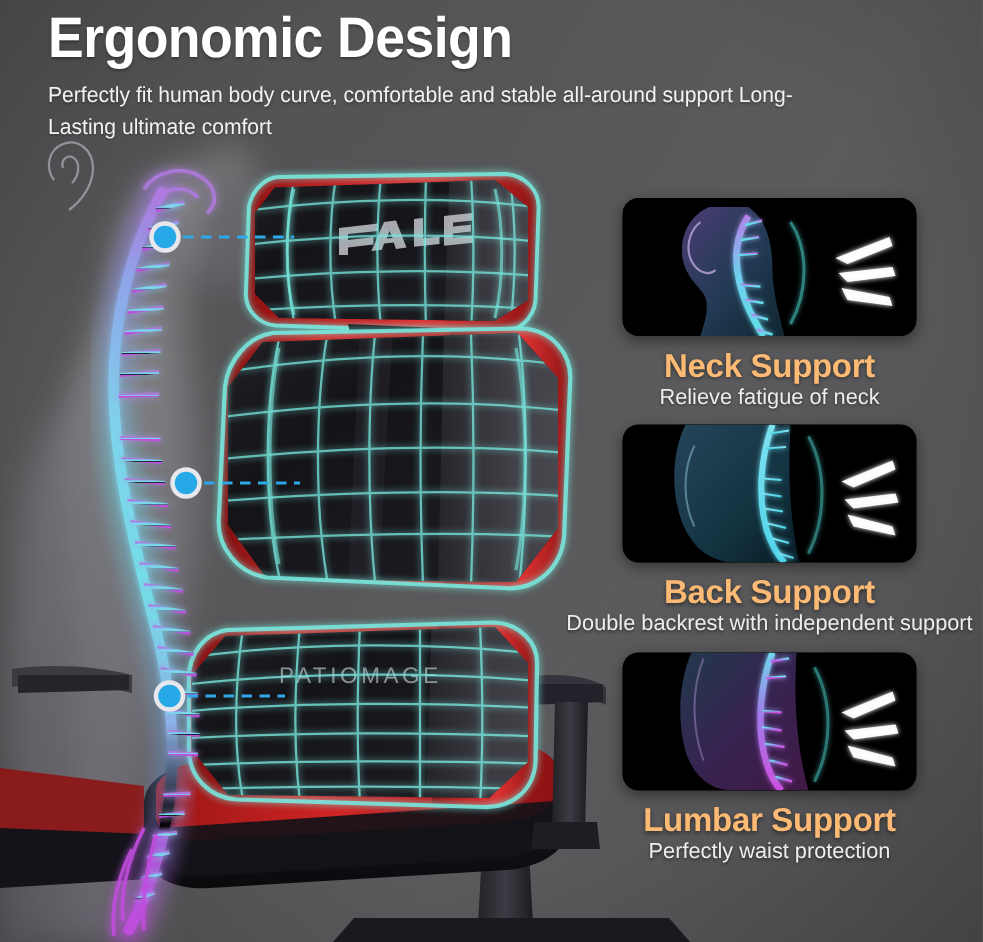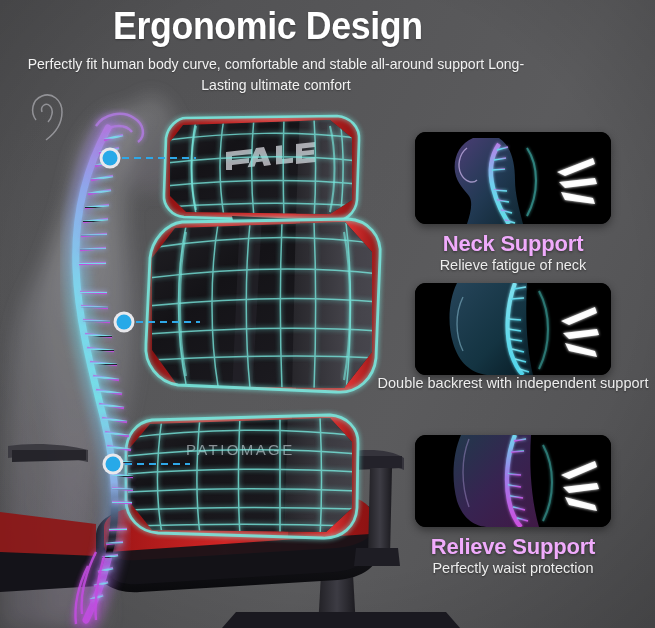--- a/index.html
+++ b/index.html
@@ -18,21 +18,21 @@
       radial-gradient(ellipse 70% 60% at 30% 55%, rgba(90,90,92,.55) 0%, rgba(70,70,72,0) 70%),
       linear-gradient(118deg, #4e4e50 0%, #575759 42%, #5b5b5d 62%, #4f4f51 100%);
   }
   #vignette {
     position:absolute; inset:0;
     background: radial-gradient(ellipse 85% 85% at 50% 45%, rgba(0,0,0,0) 55%, rgba(0,0,0,.22) 100%);
     pointer-events:none;
   }
 
   
-  #header { position:absolute; left:14px; top:6px; width:540px; z-index:30;text-align:center; }
+  #header { position:absolute; left:32px; top:6px; width:540px; z-index:30; }
   #title {
     color:#ffffff;
     font-size:38px;
     font-weight:700;
     letter-spacing:-.4px;
     line-height:1.08;
     font-family:"Liberation Sans Narrow","Liberation Sans",sans-serif;
     transform: scaleX(.94);
     transform-origin: left center;
     text-shadow: 0 1px 2px rgba(0,0,0,.32);
@@ -57,21 +57,21 @@
   .thumb {
     border-radius:11px;
     background:#000;
     overflow:hidden;
     position:relative;
     box-shadow: 0 3px 9px rgba(0,0,0,.42);
   }
   .thumb svg { display:block; }
   .p-title {
     text-align:center;
-    color:#f0abfc;
+    color:#fdba74;
     font-weight:700;
     font-size:22px;
     letter-spacing:-.2px;
     margin-top:7px;
     text-shadow:0 1px 3px rgba(0,0,0,.5);
   }
   .p-sub {
     text-align:center;
     color:#ededed;
     font-size:14.5px;
@@ -479,20 +479,21 @@
           <path d="M104 86 l10 3"></path>
       </g>
       <path d="M124 8 C136 30 136 62 124 86" fill="none" stroke="#4fd8d0" stroke-width="2" opacity=".55" filter="url(#bg2)"></path>
       <g fill="#fff" filter="url(#bg2)">
         <path d="M180 24 L146 38 L154 42 L182 30 Z" opacity=".95"></path>
         <path d="M182 46 L148 50 L154 56 L184 52 Z" opacity=".95"></path>
         <path d="M180 68 L150 60 L154 68 L182 74 Z" opacity=".95"></path>
       </g>
     </svg>
   </div>
+  <div class="p-title">Back Support</div>
   <div class="p-sub" style="position:absolute;left:-58px;width:312px;">Double backrest with independent support</div>
 </div>
 
 <div class="panel" style="left:415px; top:435px; width:196px;">
   <div class="thumb" style="width:196px;height:92px;">
     <svg width="196" height="92" viewBox="0 0 196 92">
       <defs>
         <linearGradient id="l-body" x1="0" y1="0" x2="1" y2="1">
           <stop offset="0%" stop-color="#4a7ea8" stop-opacity=".45"></stop>
           <stop offset="50%" stop-color="#7a4fb4" stop-opacity=".45"></stop>
@@ -527,15 +528,15 @@
           <path d="M102 83 l11 3"></path>
       </g>
       <path d="M128 10 C140 32 140 62 128 86" fill="none" stroke="#4fd8d0" stroke-width="2" opacity=".55" filter="url(#lg)"></path>
       <g fill="#fff" filter="url(#lg)">
         <path d="M180 26 L146 40 L154 44 L182 32 Z" opacity=".95"></path>
         <path d="M182 48 L148 52 L154 58 L184 54 Z" opacity=".95"></path>
         <path d="M180 70 L150 62 L154 70 L182 76 Z" opacity=".95"></path>
       </g>
     </svg>
   </div>
-  <div class="p-title">Relieve Support</div>
+  <div class="p-title">Lumbar Support</div>
   <div class="p-sub">Perfectly waist protection</div>
 </div>
 
 </body></html>

